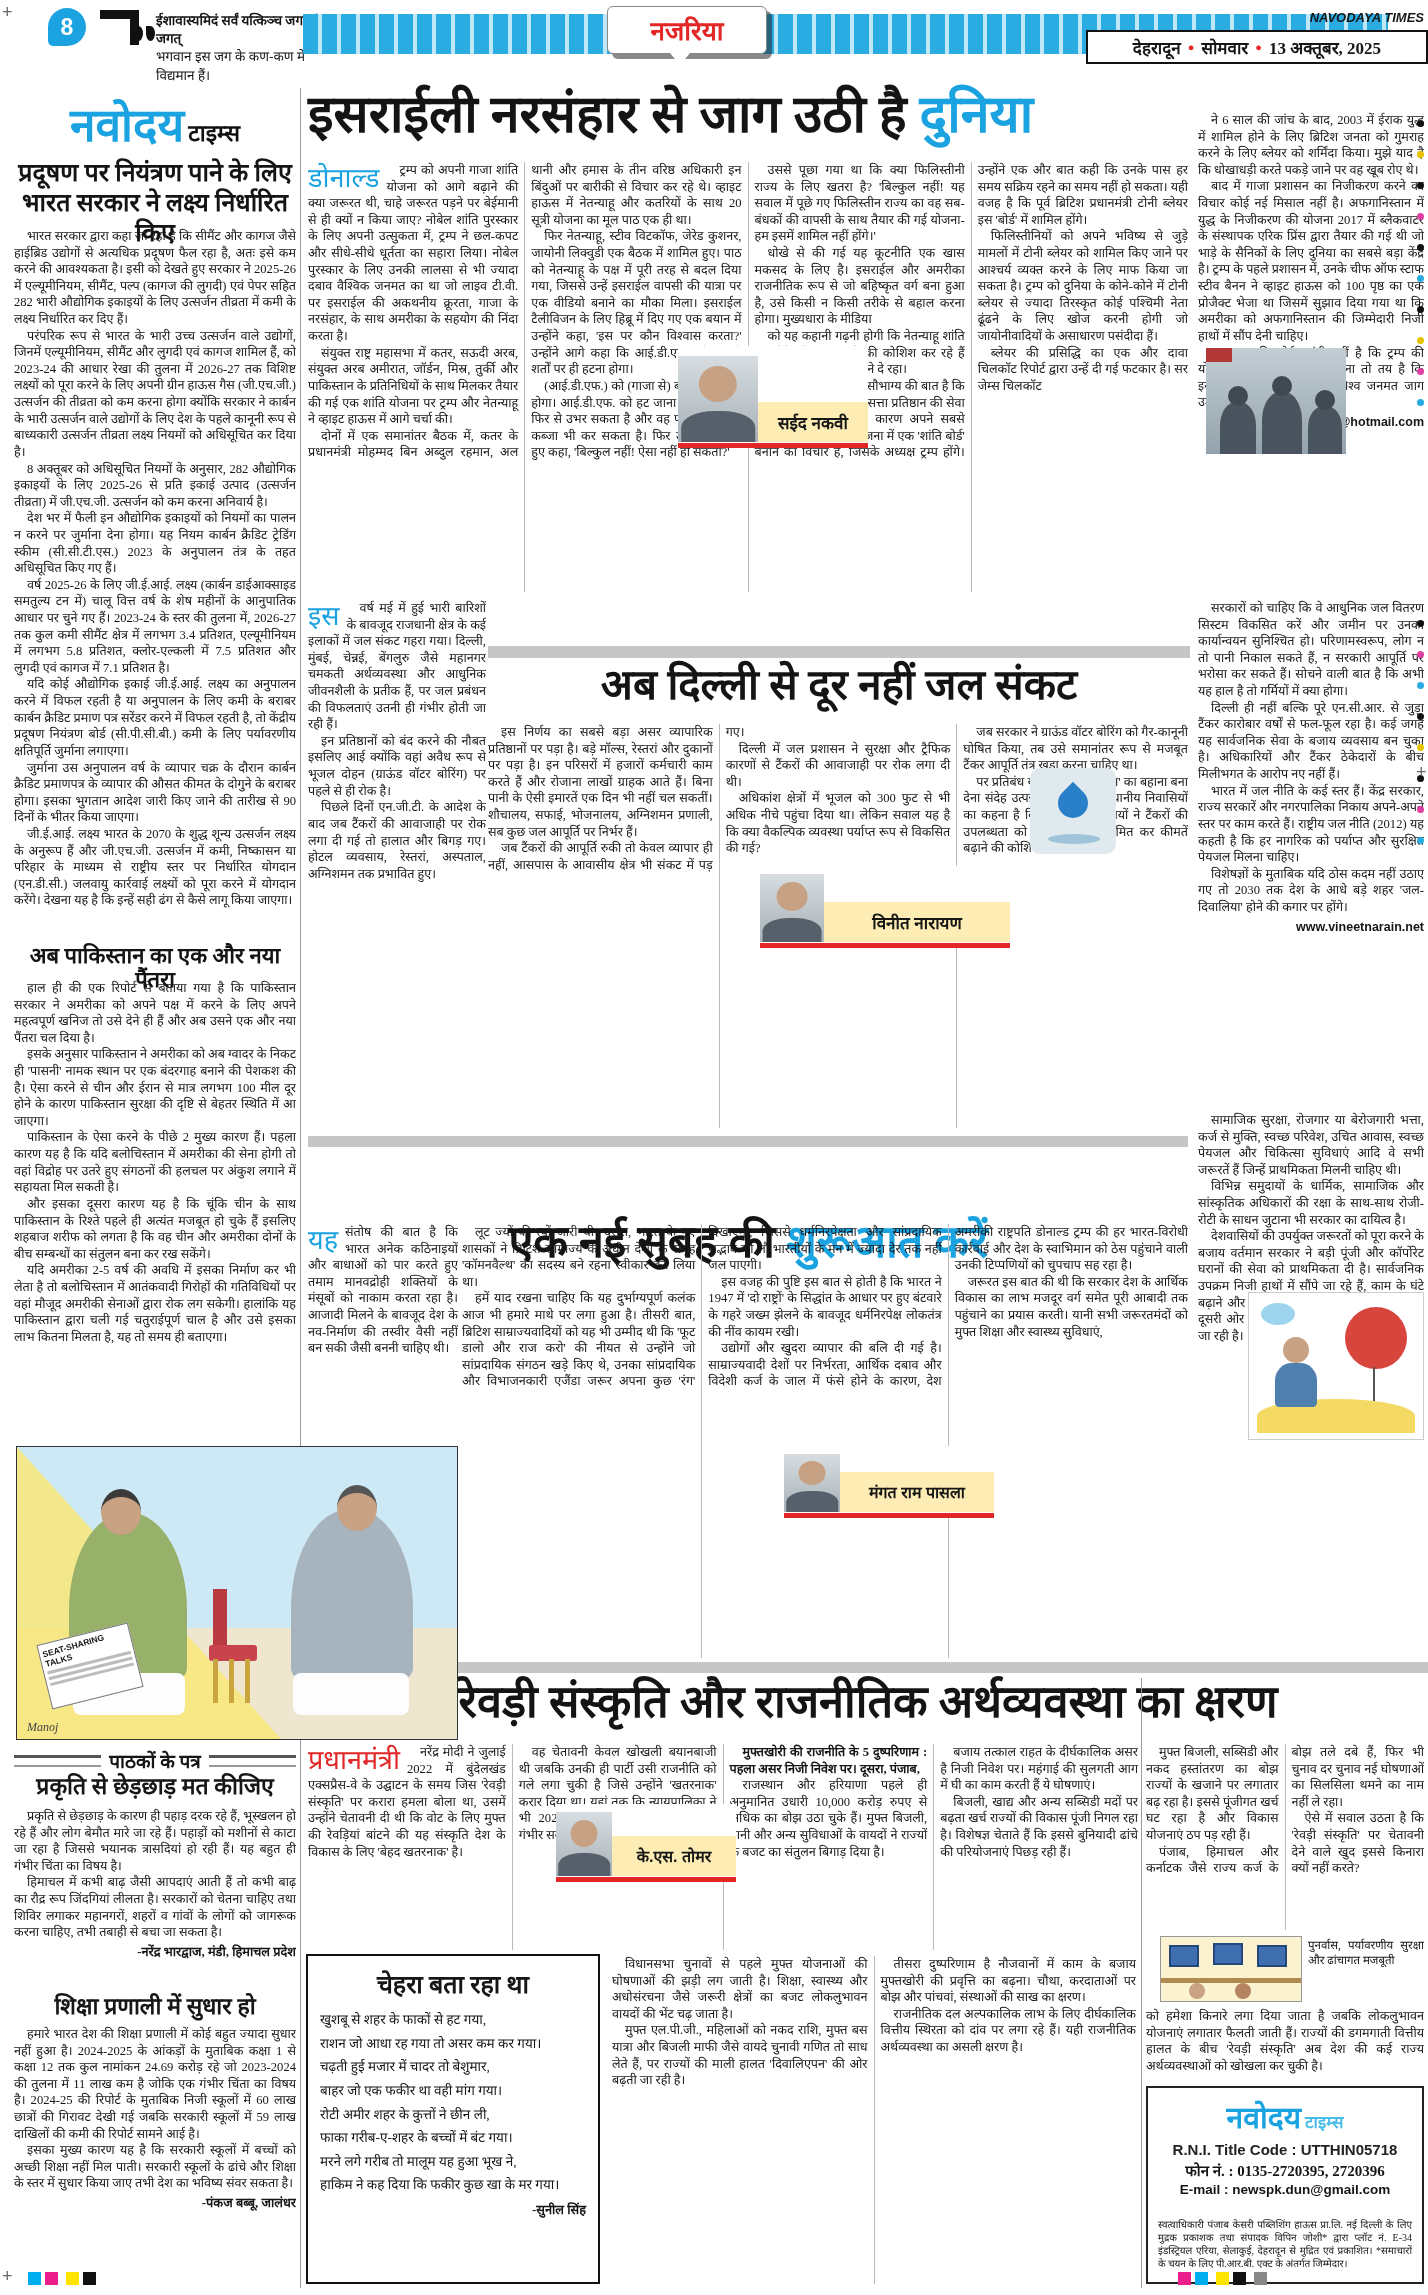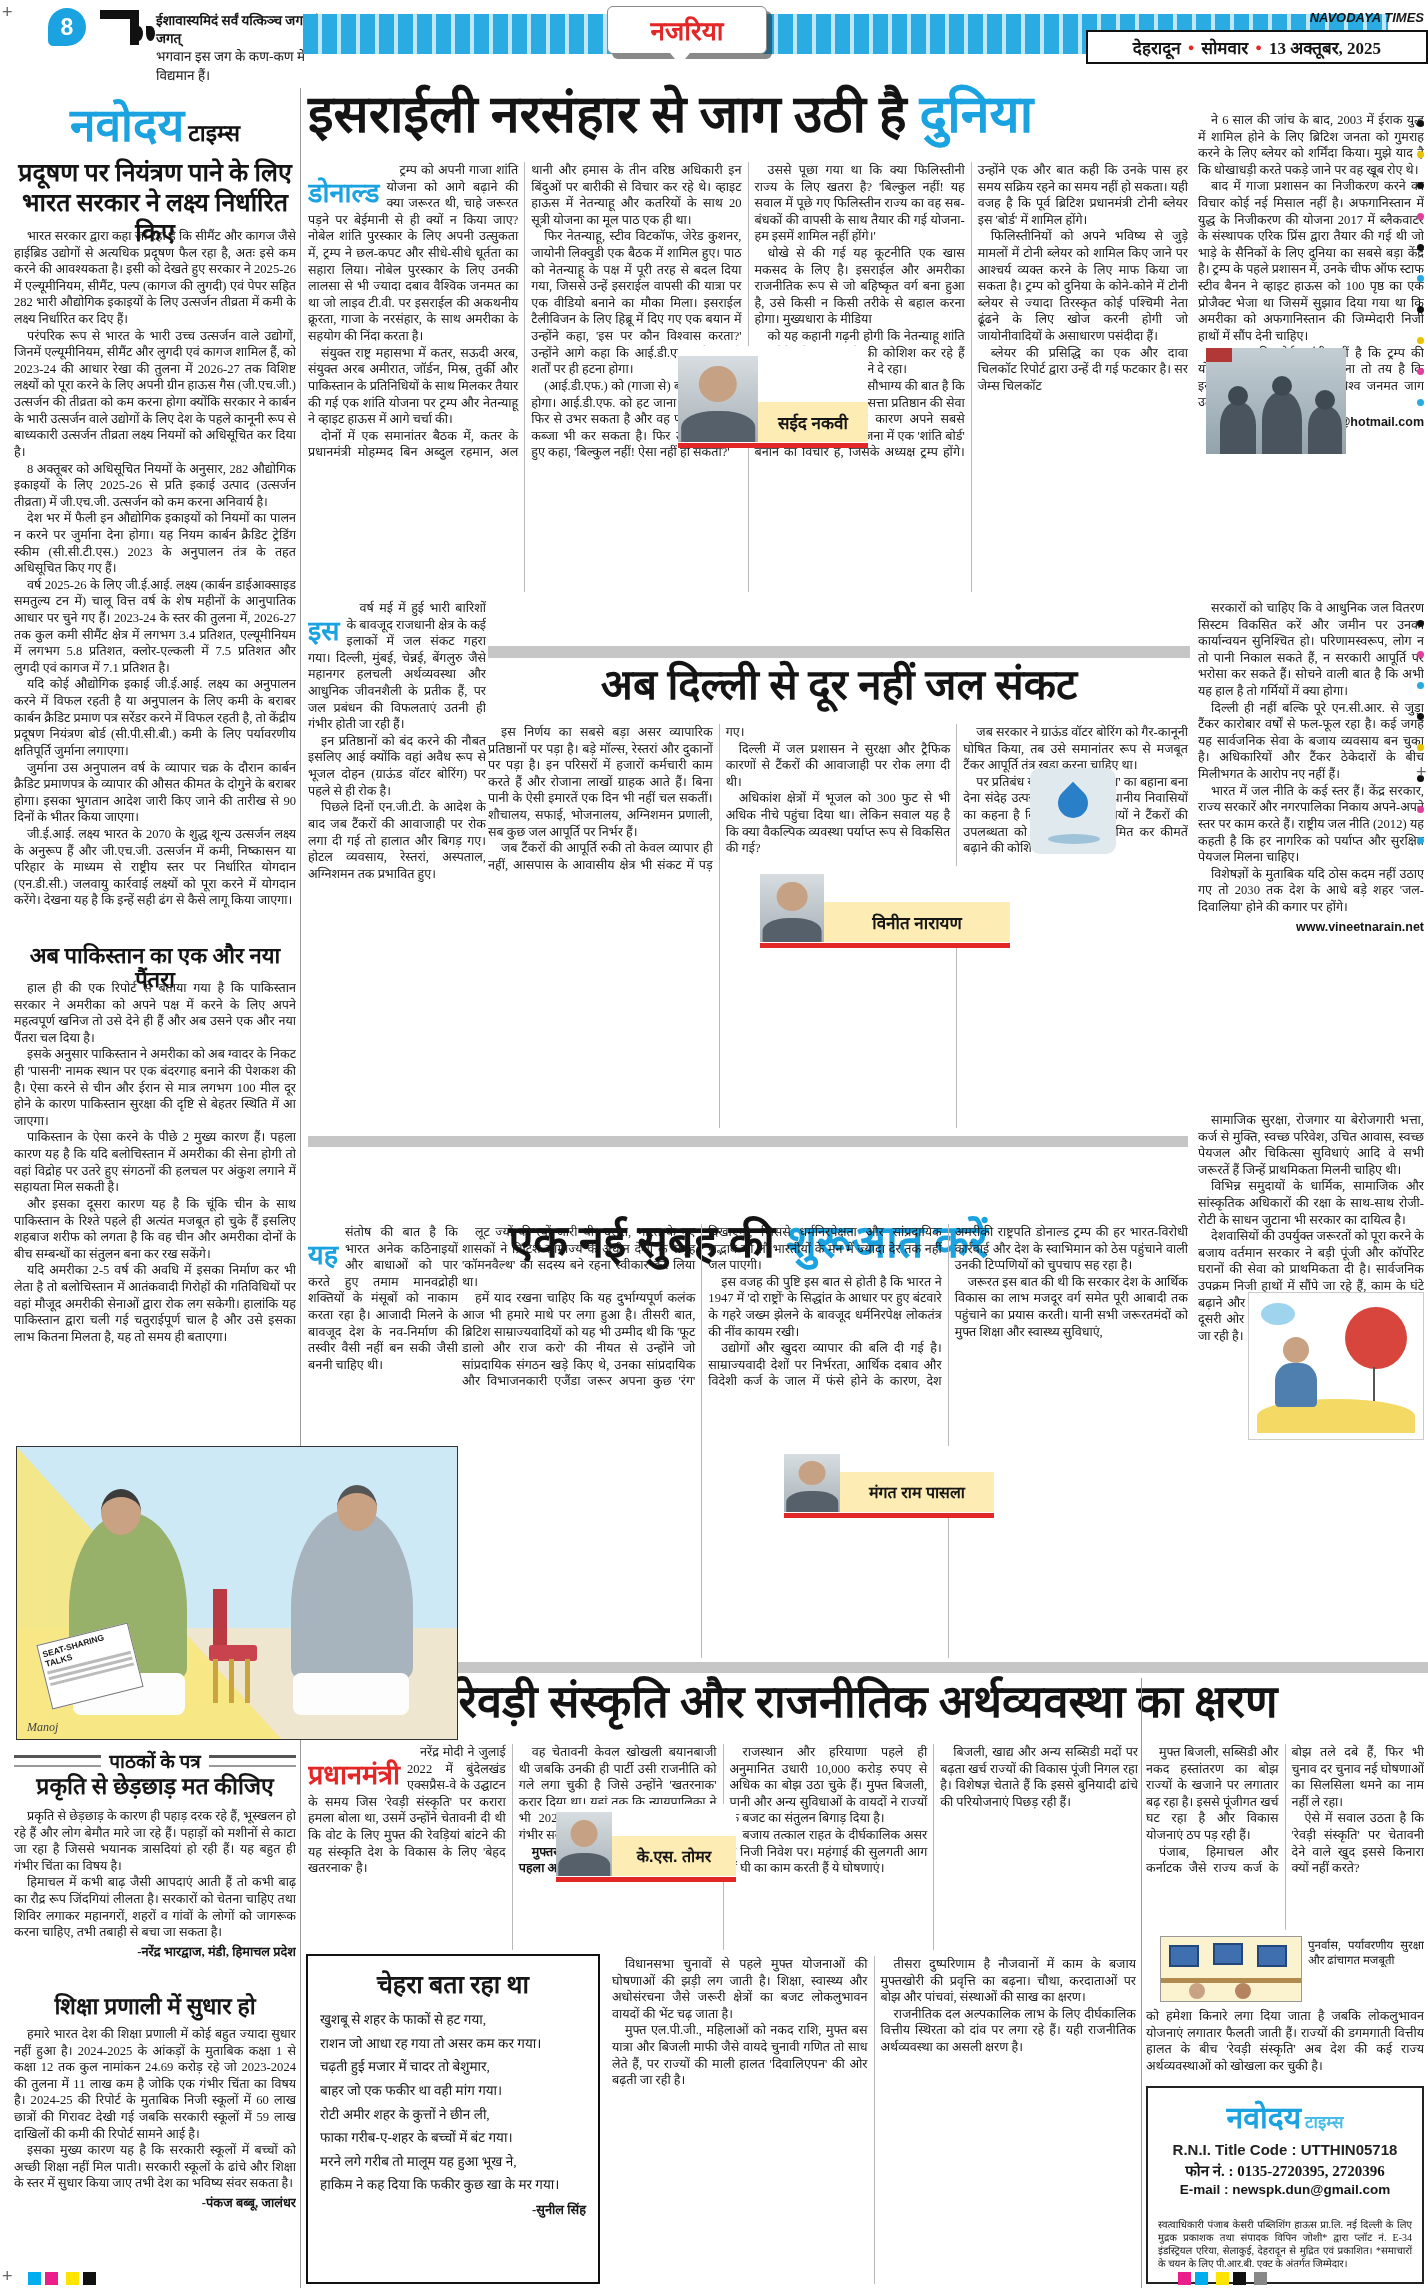--- a/index.html
+++ b/index.html
@@ -8,22 +8,22 @@
   .abs{position:absolute}
   .ctr{text-align:center}
   .bt{font-size:12.6px;line-height:1.32;text-align:justify;overflow:hidden}
   .bt p{margin:0;text-indent:13px}
   .bold-p{font-weight:bold}
   .c2{column-count:2;column-gap:13px;column-rule:1px solid #b9b9b9}
   .c3{column-count:3;column-gap:13px;column-rule:1px solid #b9b9b9}
   .c4{column-count:4;column-gap:13px;column-rule:1px solid #b9b9b9}
   .hl{font-weight:bold;color:#141414;line-height:1.1}
   .blue{color:var(--blue,#1ba3e1)}
-  .drop{float:left;font-family:"Liberation Sans",sans-serif;font-weight:bold;
-        font-size:27px;line-height:1.02;margin:18px 7px 0 0;color:var(--blue,#1ba3e1)}
+  .drop{float:left;font-family:"Liberation Sans",sans-serif;font-weight:normal;
+        font-size:27px;line-height:1.02;margin:3px 7px 0 0;color:var(--blue,#1ba3e1)}
   .drop.red{color:var(--red,#e32726)}
   .vrule{width:1px;background:#9a9a9a}
   .hbar{background:var(--bar,#c6c6c6)}
   .authorbox{position:absolute;background:#fff;display:flex;align-items:flex-end;z-index:6;padding-bottom:6px}
   .authorbox::after{content:"";position:absolute;left:0;right:0;bottom:0;height:5px;background:var(--red,#e32726)}
   .aphoto{position:relative;overflow:hidden;background:linear-gradient(180deg,#d7dde0,#a8b2b8);flex:none}
   .aphoto .hd{position:absolute;left:50%;top:12%;width:48%;height:42%;transform:translateX(-50%);
               background:#c6a184;border-radius:50%}
   .aphoto .tr{position:absolute;left:50%;bottom:-6%;width:92%;height:42%;transform:translateX(-50%);
               background:#55606a;border-radius:45% 45% 0 0}
@@ -219,21 +219,21 @@
   <span class="dot" style="background:#e040a0"></span>
     <span class="dot" style="background:#29abe2"></span>
 </div>
 
 <div class="abs hbar" style="left:488px;top:646px;width:702px;height:12px"></div>
 <div class="abs hl ctr" style="left:488px;top:662px;width:702px;font-size:42px">अब दिल्ली से दूर नहीं जल संकट</div>
 
 <div class="abs bt" style="left:308px;top:600px;width:178px;height:530px">
   <span class="drop">इस</span>
   <div>
-      <p>वर्ष मई में हुई भारी बारिशों के बावजूद राजधानी क्षेत्र के कई इलाकों में जल संकट गहरा गया। दिल्ली, मुंबई, चेन्नई, बेंगलुरु जैसे महानगर हलचली अर्थव्यवस्था और आधुनिक जीवनशैली के प्रतीक हैं, पर जल प्रबंधन की विफलताएं उतनी ही गंभीर होती जा रही हैं।</p>
+      <p>वर्ष मई में हुई भारी बारिशों के बावजूद राजधानी क्षेत्र के कई इलाकों में जल संकट गहरा गया। दिल्ली, मुंबई, चेन्नई, बेंगलुरु जैसे महानगर चमकती अर्थव्यवस्था और आधुनिक जीवनशैली के प्रतीक हैं, पर जल प्रबंधन की विफलताएं उतनी ही गंभीर होती जा रही हैं।</p>
       <p>इन प्रतिष्ठानों को बंद करने की नौबत इसलिए आई क्योंकि वहां अवैध रूप से भूजल दोहन (ग्राऊंड वॉटर बोरिंग) पर पहले से ही रोक है।</p>
       <p>पिछले दिनों एन.जी.टी. के आदेश के बाद जब टैंकरों की आवाजाही पर रोक लगा दी गई तो हालात और बिगड़ गए। होटल व्यवसाय, रेस्तरां, अस्पताल, अग्निशमन तक प्रभावित हुए।</p>
     </div>
 </div>
 
 <div class="abs bt c3" style="left:488px;top:724px;width:700px;height:404px">
   <div>
       <p>इस निर्णय का सबसे बड़ा असर व्यापारिक प्रतिष्ठानों पर पड़ा है। बड़े मॉल्स, रेस्तरां और दुकानों पर पड़ा है। इन परिसरों में हजारों कर्मचारी काम करते हैं और रोजाना लाखों ग्राहक आते हैं। बिना पानी के ऐसी इमारतें एक दिन भी नहीं चल सकतीं। शौचालय, सफाई, भोजनालय, अग्निशमन प्रणाली, सब कुछ जल आपूर्ति पर निर्भर हैं।</p>
       <p>जब टैंकरों की आपूर्ति रुकी तो केवल व्यापार ही नहीं, आसपास के आवासीय क्षेत्र भी संकट में पड़ गए।</p>
       <p>दिल्ली में जल प्रशासन ने सुरक्षा और ट्रैफिक कारणों से टैंकरों की आवाजाही पर रोक लगा दी थी।</p>

